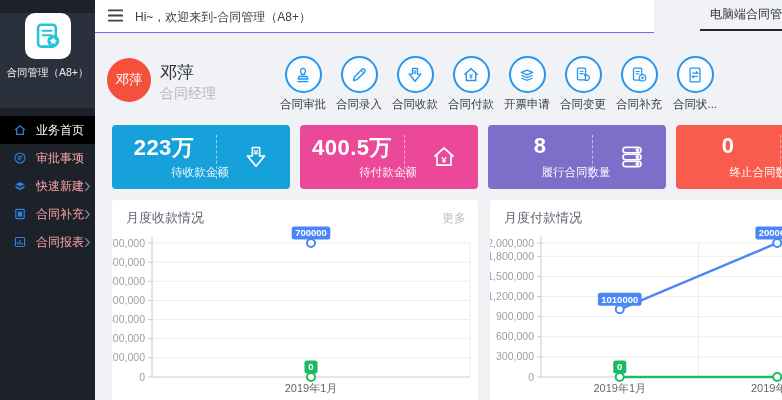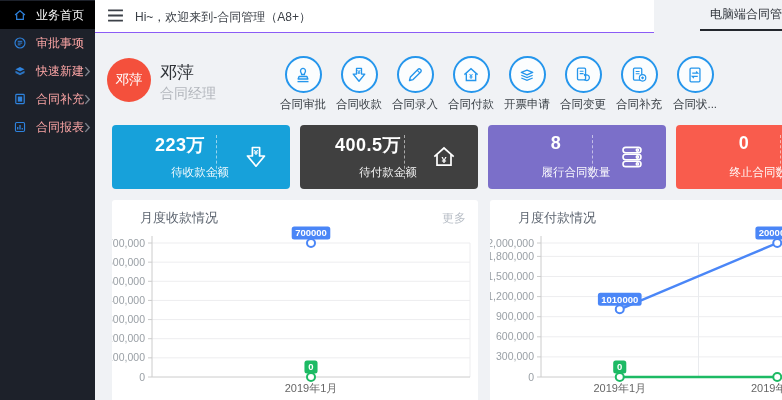--- a/index.html
+++ b/index.html
@@ -7,21 +7,21 @@
        font-family:"Liberation Sans","DejaVu Sans",sans-serif;-webkit-font-smoothing:antialiased;}
   .icn svg{width:100%;height:100%;display:block;}
 
   
   .sidebar{position:absolute;left:0;top:0;width:95px;height:400px;background:#1d212a;}
   .logo-area{height:95px;background:#2b313c;cursor:pointer;}
   .logo-tile{width:46px;height:46px;background:#fff;border-radius:10px;margin:13px auto 7px;
              display:flex;align-items:center;justify-content:center;color:#26c3da;}
   .logo-tile .icn{width:34px;height:34px;}
   .logo-label{color:#eceef2;font-size:10.5px;text-align:center;white-space:nowrap;}
-  .menu{padding-top:1px;}
+  .menu{padding-top:8px;}
   .side-item{height:28px;display:flex;align-items:center;padding:0 8px 0 13px;
              color:#fca5a5;font-size:12px;cursor:pointer;}
   .side-item.active{background:#000;color:#fff;}
   .side-icn{width:14px;height:14px;color:#2e82dd;margin-right:9px;flex:none;}
   .side-label{flex:1;white-space:nowrap;}
   .chev{width:7px;height:11px;color:#7e848e;flex:none;}
 
   
   .header{position:absolute;left:95px;top:0;width:559px;height:32px;background:#fff;
           border-bottom:1px solid #8b5cf6;z-index:2;}
@@ -40,41 +40,54 @@
 
   .actions{position:absolute;left:180px;top:24px;display:flex;}
   .action{width:56px;display:flex;flex-direction:column;align-items:center;cursor:pointer;}
   .action-circle{width:33px;height:33px;border:2px solid #2596ec;border-radius:50%;background:#fbfdfe;
                  display:flex;align-items:center;justify-content:center;color:#2596ec;}
   .action .icn{width:22px;height:22px;}
   .action-label{margin-top:4px;font-size:11.5px;color:#3c4248;white-space:nowrap;}
 
   .cards{position:absolute;left:17px;top:93px;display:flex;gap:10px;width:810px;}
   .card{width:178px;height:64px;border-radius:4px;position:relative;color:#fff;flex:none;cursor:pointer;}
-  .card-value{position:absolute;left:0;top:8px;width:104px;text-align:center;font-size:18px;
-              font-weight:bold;letter-spacing:.5px;margin-left:16px;}
+  .card-value{position:absolute;left:0;top:8px;width:104px;text-align:center;font-size:22px;
+              font-weight:bold;letter-spacing:.5px;}
   .card-label{position:absolute;left:0;top:40px;width:104px;text-align:center;font-size:11.5px;opacity:.95;padding-left:36px;}
   .card-divider{position:absolute;left:104px;top:10px;height:44px;border-left:1px dashed rgba(255,255,255,.55);}
   .card-icon{position:absolute;left:118px;top:15px;width:52px;height:34px;display:flex;
              align-items:center;justify-content:center;color:#fff;}
   .card-icon .icn{width:32px;height:32px;}
 
   .charts{position:absolute;left:17px;top:168px;display:flex;gap:12px;width:810px;}
   .panel{width:366px;height:232px;background:#fff;border-radius:3px;position:relative;flex:none;}
-  .panel-title{position:absolute;left:14px;top:9px;font-size:13px;color:#5d6570;margin-left:14px;}
+  .panel-title{position:absolute;left:14px;top:9px;font-size:13px;color:#5d6570;}
   .panel-more{position:absolute;right:12px;top:10px;font-size:12px;color:#b9bfc7;cursor:pointer;}
   .panel svg{position:absolute;left:0;top:26px;}
   .panel svg text{font-family:"Liberation Sans","DejaVu Sans",sans-serif;}
 </style>
 </head>
 <body>
 
 <div class="app">
 
   <aside class="sidebar">
+    <div class="logo-area">
+      <div class="logo-tile">
+        <span class="icn" id="logo-icon">
+            <svg viewBox="0 0 48 48">
+              <rect x="10" y="8" width="25" height="31" rx="4.5" fill="none" stroke="currentColor" stroke-width="3.6"></rect>
+              <path d="M16.5 16.5H29M16.5 23H29" stroke="currentColor" stroke-width="3" stroke-linecap="round"></path>
+              <circle cx="31.5" cy="31" r="8.5" fill="currentColor"></circle>
+              <path d="m31.5 25.8 1.6 3.2 3.5.5-2.5 2.5.6 3.5-3.2-1.7-3.2 1.7.6-3.5-2.5-2.5 3.5-.5Z" fill="#fff"></path>
+            </svg>
+          </span>
+      </div>
+      <div class="logo-label">合同管理（A8+）</div>
+    </div>
     <nav class="menu" id="menu">
         <div class="side-item active">
           <span class="icn side-icn">
             <svg viewBox="0 0 16 16">
               <path d="M2.4 8 8 3.2 13.6 8" fill="none" stroke="currentColor" stroke-width="1.4"></path>
               <path d="M4.2 7.2V13h7.6V7.2" fill="none" stroke="currentColor" stroke-width="1.4"></path>
             </svg>
           </span>
           <span class="side-label">业务首页</span>
         </div>
@@ -161,37 +174,37 @@
                 <path d="M6 19.2h12" stroke="currentColor" stroke-width="1.5"></path>
               </svg>
             </span>
           </div>
           <div class="action-label">合同审批</div>
         </div>
         <div class="action">
           <div class="action-circle">
             <span class="icn">
               <svg viewBox="0 0 24 24">
+                <path d="m6 18 1-3.9 8.4-8.4a1.6 1.6 0 0 1 2.3 0l.6.6a1.6 1.6 0 0 1 0 2.3L9.9 17Z" fill="none" stroke="currentColor" stroke-width="1.5" stroke-linejoin="round"></path>
+                <path d="m14.3 6.8 2.9 2.9" stroke="currentColor" stroke-width="1.2"></path>
+              </svg>
+            </span>
+          </div>
+          <div class="action-label">合同录入</div>
+        </div>
+        <div class="action">
+          <div class="action-circle">
+            <span class="icn">
+              <svg viewBox="0 0 24 24">
                 <path d="M9.3 4.8h5.4V11h3.6L12 18.8 5.7 11h3.6Z" fill="none" stroke="currentColor" stroke-width="1.5" stroke-linejoin="round"></path>
                 <text x="12" y="10.8" font-size="6.5" text-anchor="middle" fill="currentColor" font-weight="bold">¥</text>
               </svg>
             </span>
           </div>
           <div class="action-label">合同收款</div>
-        </div>
-        <div class="action">
-          <div class="action-circle">
-            <span class="icn">
-              <svg viewBox="0 0 24 24">
-                <path d="m6 18 1-3.9 8.4-8.4a1.6 1.6 0 0 1 2.3 0l.6.6a1.6 1.6 0 0 1 0 2.3L9.9 17Z" fill="none" stroke="currentColor" stroke-width="1.5" stroke-linejoin="round"></path>
-                <path d="m14.3 6.8 2.9 2.9" stroke="currentColor" stroke-width="1.2"></path>
-              </svg>
-            </span>
-          </div>
-          <div class="action-label">合同录入</div>
         </div>
         <div class="action">
           <div class="action-circle">
             <span class="icn">
               <svg viewBox="0 0 24 24">
                 <path d="M4.8 11.6 12 5.2l7.2 6.4" fill="none" stroke="currentColor" stroke-width="1.5"></path>
                 <path d="M6.9 10.4V18h10.2v-7.6" fill="none" stroke="currentColor" stroke-width="1.5"></path>
                 <text x="12" y="16.2" font-size="7" text-anchor="middle" fill="currentColor" font-weight="bold">¥</text>
               </svg>
             </span>
@@ -256,21 +269,21 @@
           <div class="card-divider"></div>
           <div class="card-icon">
             <span class="icn">
               <svg viewBox="0 0 32 32">
                 <path d="M12.4 6.5h7.2V15h4.9L16 25.2 7.5 15h4.9Z" fill="none" stroke="currentColor" stroke-width="1.7" stroke-linejoin="round"></path>
                 <text x="16" y="14.2" font-size="8" text-anchor="middle" fill="currentColor" font-weight="bold">¥</text>
               </svg>
             </span>
           </div>
         </div>
-        <div class="card" style="background: #404040;">
+        <div class="card" style="background: #ec4899;">
           <div class="card-value">400.5万</div>
           <div class="card-label">待付款金额</div>
           <div class="card-divider"></div>
           <div class="card-icon">
             <span class="icn">
               <svg viewBox="0 0 32 32">
                 <path d="M6.3 15.6 16 7l9.7 8.6" fill="none" stroke="currentColor" stroke-width="1.7"></path>
                 <path d="M9 13.4V24.2h14V13.4" fill="none" stroke="currentColor" stroke-width="1.7"></path>
                 <text x="16" y="21.8" font-size="9" text-anchor="middle" fill="currentColor" font-weight="bold">¥</text>
               </svg>

